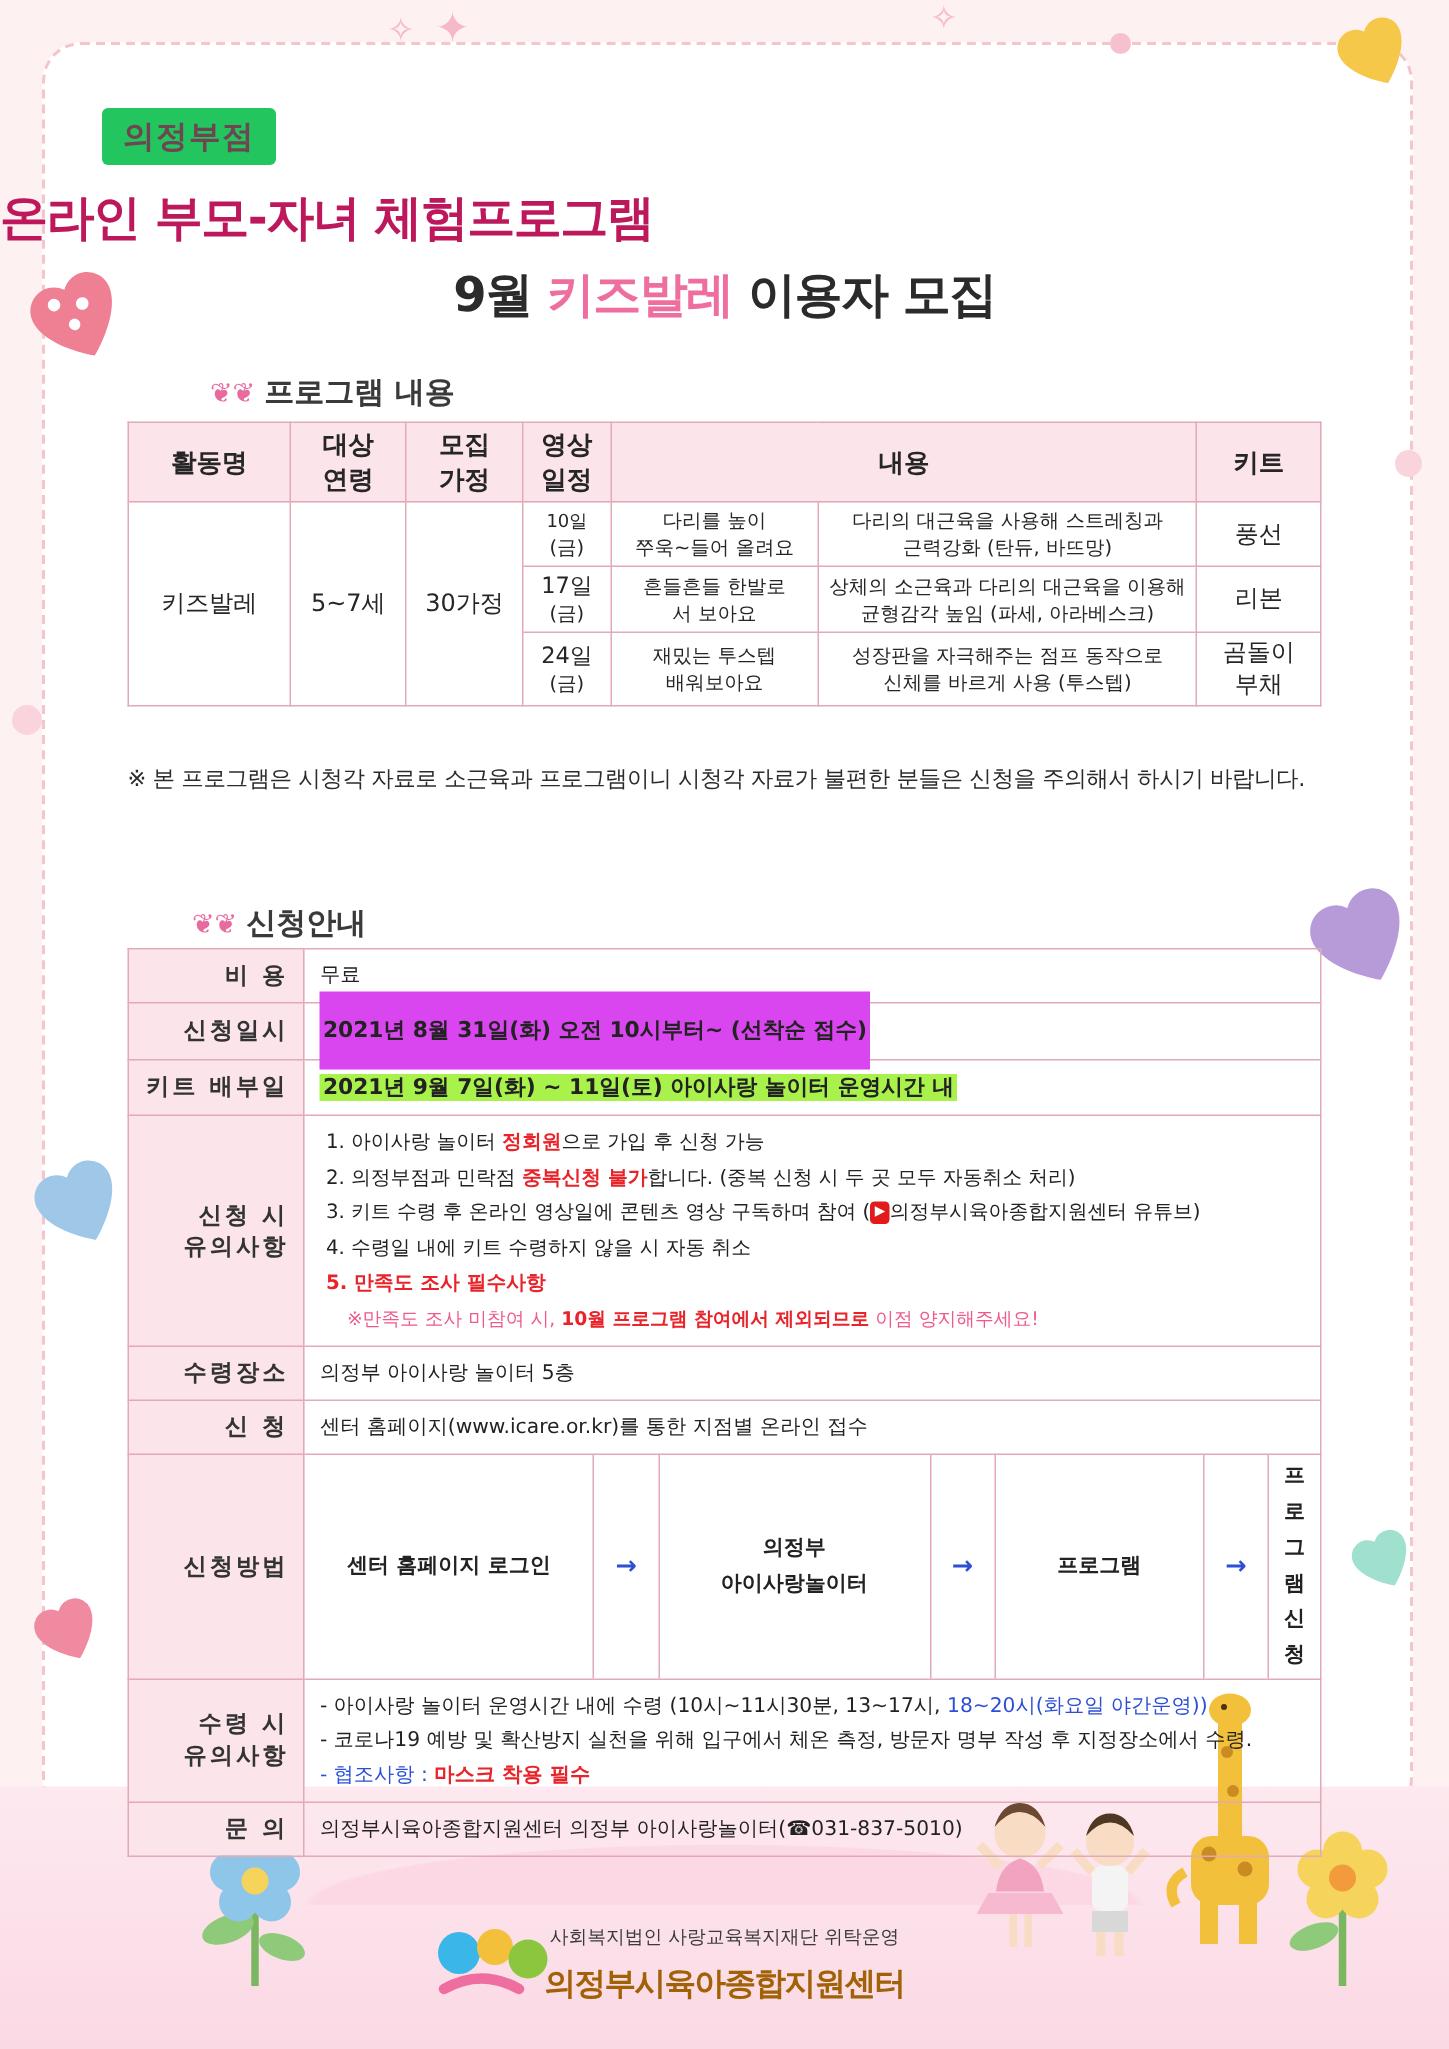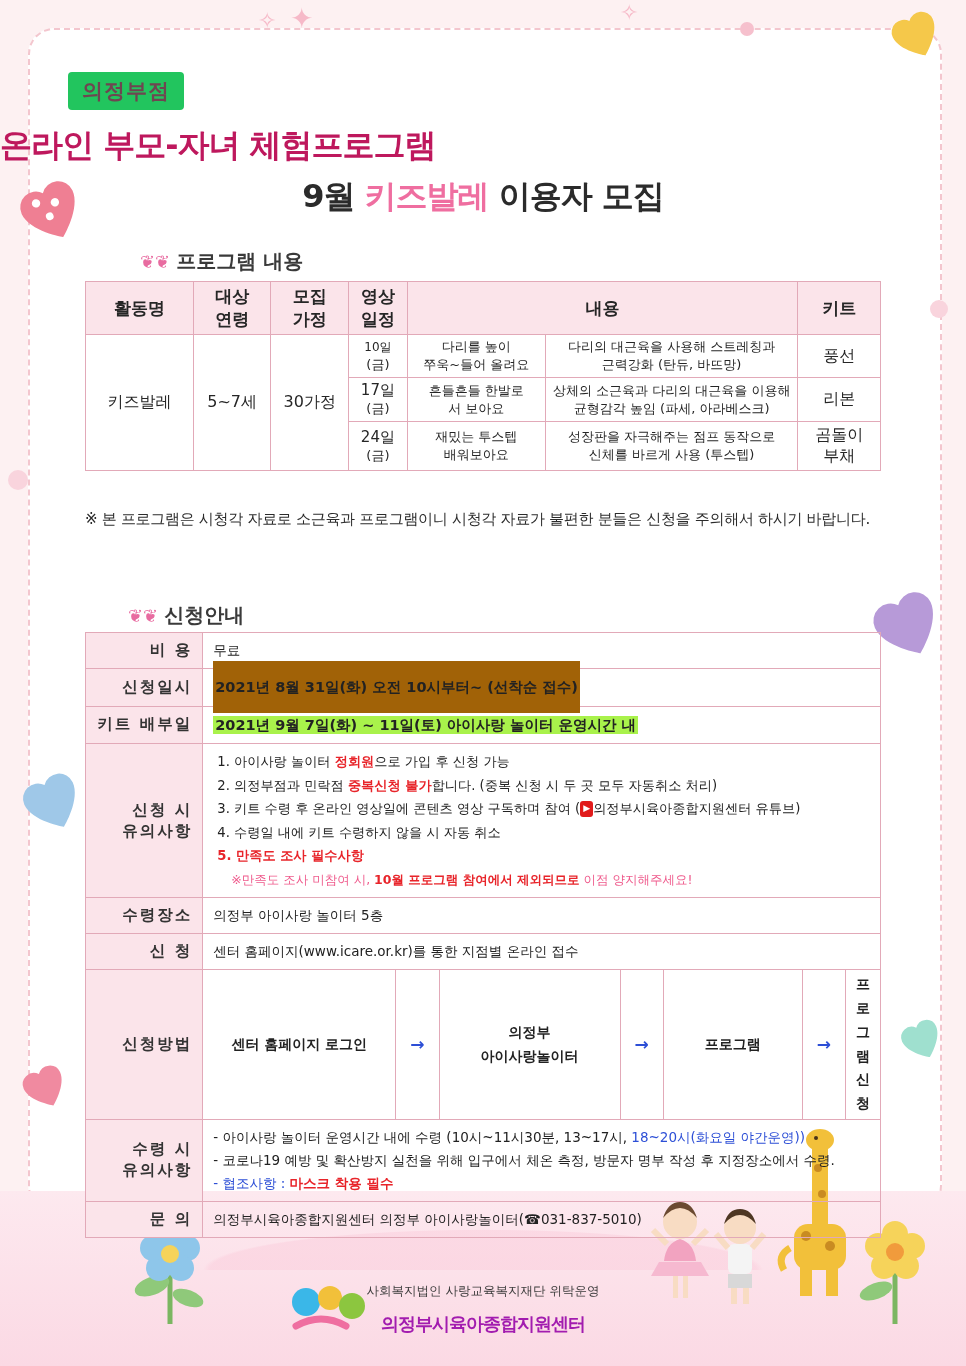--- a/index.html
+++ b/index.html
@@ -67,40 +67,40 @@
     position:absolute;left:85px;top:508px;width:800px;
     font-size:15px;color:#2b2b2b;line-height:1.55;letter-spacing:-.3px;
   }
   .t2{left:85px;top:632px;width:796px;}
   .t2 td{border:1px solid #e2a9b8;padding:6px 10px;vertical-align:middle;}
   .t2 .lbl{
     width:113px;text-align:right;background:#fbe4ea;font-weight:bold;
     font-size:15.5px;color:#333;letter-spacing:2px;
   }
   .t2 .val{font-size:13.5px;color:#222;line-height:1.7;}
-  .hl-y{background:#a16207;font-weight:bold;font-size:14.5px;padding:18px 2px;}
+  .hl-y{background:#d946ef;font-weight:bold;font-size:14.5px;padding:18px 2px;}
   .hl-g{background:#a9f24b;font-weight:bold;font-size:14.5px;padding:1px 2px;}
   .red{color:#e8242a;font-weight:bold;}
   .blue{color:#2d4fd6;}
   .pinknote{color:#ef5a8c;font-size:12.5px;}
   ol.noti{margin:0;padding-left:18px;}
   ol.noti li{margin:1px 0;font-size:13.2px;}
   .ytb{display:inline-block;background:#e11b1b;color:#fff;font-size:9px;border-radius:3px;padding:0 3px;vertical-align:middle;}
   .flow{display:flex;align-items:center;gap:0;font-size:14px;}
   .flow .cell{padding:3px 10px;text-align:center;font-weight:bold;color:#222;}
   .flow .arrow{color:#2d4fd6;font-size:17px;padding:0 14px;font-weight:bold;}
   .vline{border-left:1px solid #e2a9b8;align-self:stretch;}
   
   .footer-text{
     position:absolute;left:0;bottom:66px;width:966px;text-align:center;
     font-size:12.5px;color:#3a3a3a;
   }
   .footer-main{
     position:absolute;left:0;bottom:30px;width:966px;text-align:center;
-    font-size:18px;font-weight:bold;color:#a21caf;letter-spacing:-1px;
+    font-size:21px;font-weight:bold;color:#a16207;letter-spacing:-1px;
   }
   .logo-i{position:absolute;left:286px;bottom:24px;width:90px;height:60px;}
 </style>
 </head>
 <body>
 
 <div class="bg-wrap">
   <div class="bg-pink"></div>
   <div class="card"></div>
   <div class="bottom-band"></div>

